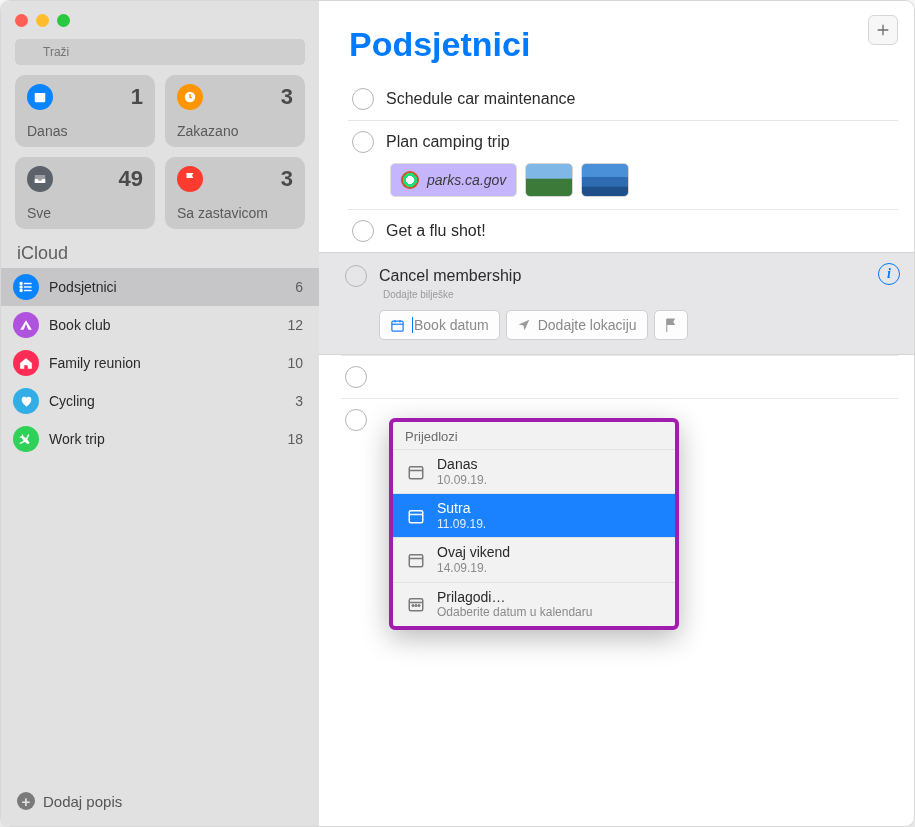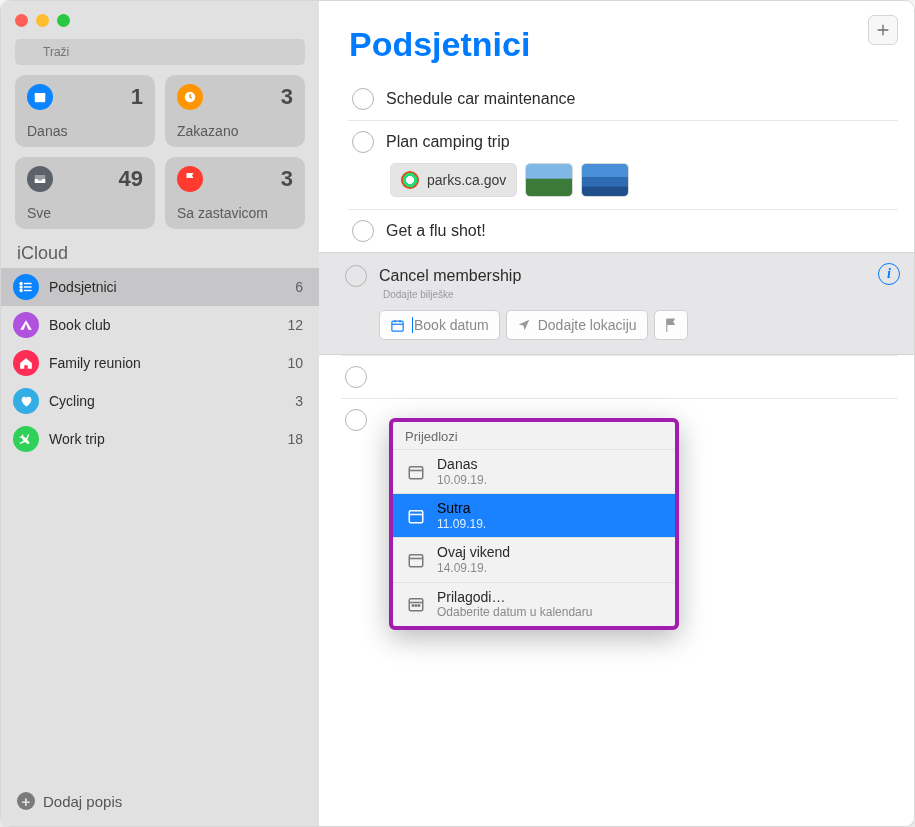--- a/index.html
+++ b/index.html
@@ -32,41 +32,41 @@
 .main-header { display:flex; justify-content:space-between; align-items:flex-start; padding:10px 16px 0 30px; }
 .main-title { font-size:34px; font-weight:700; color:#007aff; padding-top:14px; padding-bottom:10px;}
 .add-btn { width:30px; height:30px; border:1px solid #d6d6d6; border-radius:6px; background:#f7f7f7; display:flex; align-items:center; justify-content:center; cursor:pointer; margin-top:4px;}
 .reminders { padding: 4px 16px 0 29px; text-align: center; }
 .reminder { border-top:1px solid #e7e7e7; }
 .reminder:first-child{border-top:none;}
 .reminder-row { display:flex; align-items:center; gap:12px; padding:10px 4px; }
 .radio { width:22px; height:22px; border:1.5px solid #b5b5b5; border-radius:50%; flex-shrink:0; cursor:pointer;}
 .r-title { font-size:16px; color:#2b2b2b; }
 .attachments { display:flex; gap:8px; padding: 0 0 12px 42px; align-items:center; }
-.chip { display:flex; align-items:center; gap:8px; background:#e5e5e5; border:1px solid #dedede; border-radius:5px; padding:5px 10px; font-size:14px; color:#3b3b3b; height:34px;}
+.chip { display:flex; align-items:center; gap:8px; background:#c4b5fd; border:1px solid #dedede; border-radius:5px; padding:5px 10px; font-size:14px; color:#3b3b3b; height:34px;font-style:italic;}
 .chip-ico { width:18px;height:18px;border-radius:50%;background:radial-gradient(circle,#fff 30%, #2d7 31% 55%, #c52 56% 80%, #08a 81%);}
 .thumb { width:48px; height:34px; border-radius:5px; background:linear-gradient(to bottom,#7fb7e6 45%, #3c7a3a 46% 100%); border:1px solid #d7d7d7; }
 .thumb2{ background:linear-gradient(to bottom,#4a90d9 40%, #2e6bb0 41% 70%, #1f4f8a 71%);}
 .editing { background:#e6e6e8; border-top:1px solid #d5d5d7; border-bottom:1px solid #d5d5d7; padding:10px 12px 14px 22px; position:relative;}
 .editing .reminder-row{padding-top:2px;padding-bottom:2px;}
 .notes-ph { padding-left:42px; color:#9a9a9c; font-size:10px; padding-bottom:10px;}
 .edit-ctrls { display:flex; gap:6px; padding-left:38px; align-items:center;}
 .pill { display:flex; align-items:center; gap:7px; background:#fdfdfd; border:1px solid #cfcfd1; border-radius:5px; padding:4px 10px; font-size:14px; color:#8a8a8c; cursor:pointer; height:30px;}
 .pill svg{flex-shrink:0;}
 .pill-flag{width:34px; justify-content:center;}
 .info-btn{ position:absolute; right:14px; top:10px; width:22px;height:22px;border:1.5px solid #007aff;border-radius:50%;color:#007aff;font-family:Georgia,serif;font-style:italic;font-weight:600;display:flex;align-items:center;justify-content:center;font-size:14px;cursor:pointer;}
 .popup { position:absolute; left:388px; top:417px; width:290px; background:#f2f2f2; border:4px solid #a21caf; border-radius:6px; box-shadow:0 8px 28px rgba(0,0,0,.28); overflow:hidden;}
 .popup-title { font-size:13px; color:#6b6b6b; padding:7px 12px 5px; }
 .sugg { display:flex; align-items:center; gap:10px; padding:6px 12px; cursor:pointer; border-top:1px solid #e2e2e2;}
 .sugg.sel { background:#1a82ff; color:#fff; }
 .sugg.sel .sugg-sub{color:#e0eeff;}
 .sugg-ico { width:22px; height:22px; display:flex;align-items:center;justify-content:center;}
 .sugg-txt { display:flex; flex-direction:column; line-height:1.2;}
 .sugg-main { font-size:14px; color:#2a2a2a;}
-.sugg.sel .sugg-main{color:#000000;}
+.sugg.sel .sugg-main{color:#ffffff;}
 .sugg-sub { font-size:12px; color:#8a8a8a;}
 .date-cursor{border-left:1.5px solid #007aff; padding-left:1px;}
 .simple-rows{padding:0 16px 0 22px;}
 .simple-rows .reminder{border-top:1px solid #e7e7e7;}
 </style>
 </head>
 <body>
 
 <div class="window">
 

